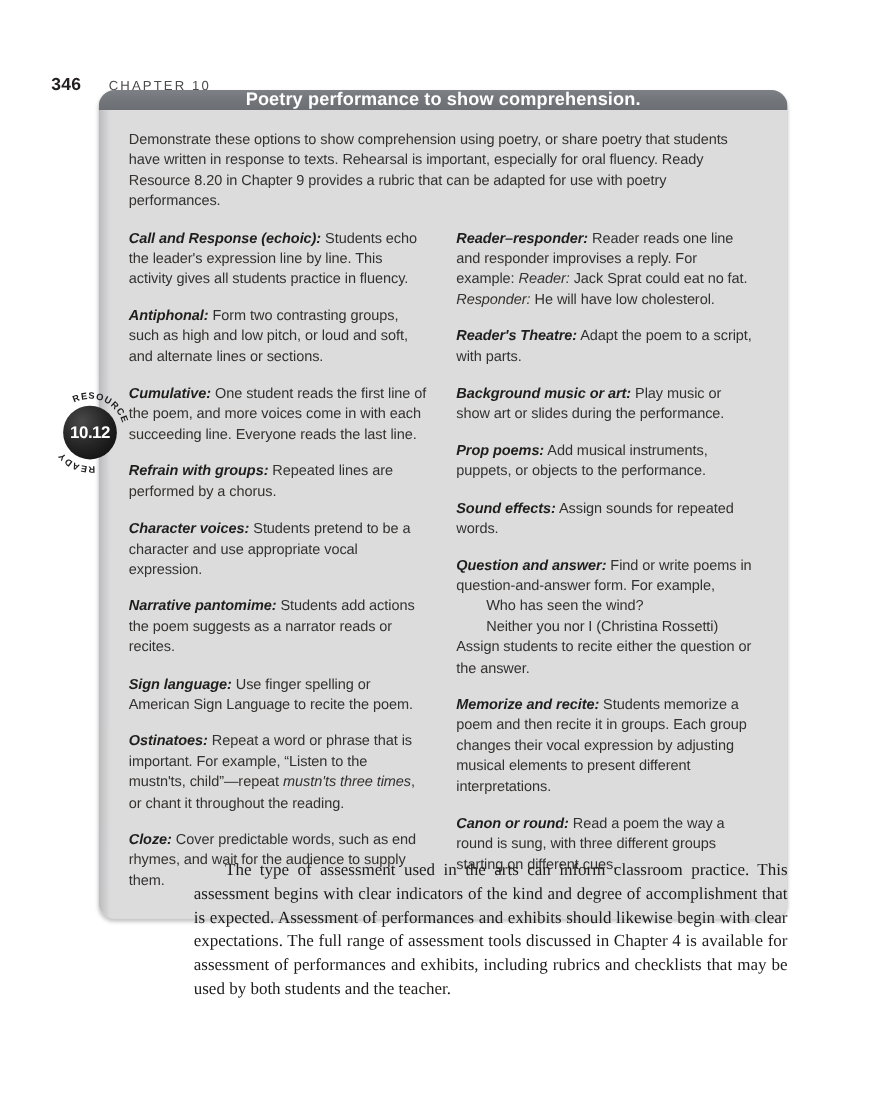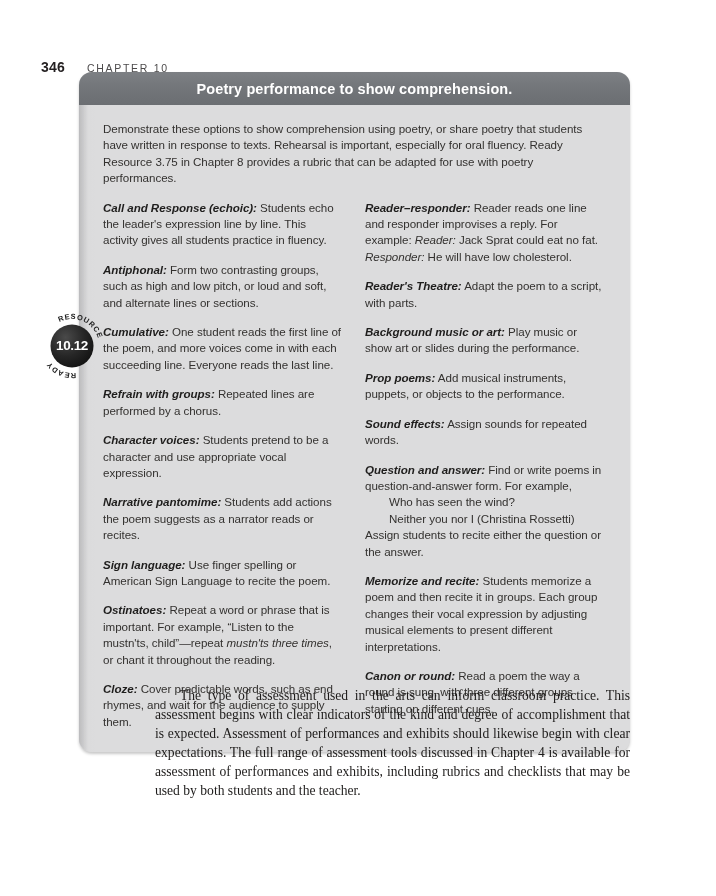--- a/index.html
+++ b/index.html
@@ -45,21 +45,21 @@
     position: absolute;
     left: 79px;
     top: 72px;
     width: 551px;
     border-radius: 13px;
     overflow: hidden;
     box-shadow: 0 2px 3px rgba(0,0,0,0.22);
     background: #dcdcdd;
   }
   .box-header {
-    height: 33px;
+    height: 16px;
     background: linear-gradient(to bottom, #7d8084 0%, #73767a 45%, #6b6e72 100%);
     display: flex;
     align-items: center;
     justify-content: center;
   }
   .box-header-title {
     color: #ffffff;
     font-size: 14.5px;
     font-weight: bold;
     letter-spacing: 0.1px;
@@ -139,21 +139,21 @@
 </div>
 
 <div class="resource-box">
 
   <div class="box-header">
     <span class="box-header-title">Poetry performance to show comprehension.</span>
   </div>
 
   <div class="box-body">
 
-    <p class="intro">Demonstrate these options to show comprehension using poetry, or share poetry that students have written in response to texts. Rehearsal is important, especially for oral fluency. Ready Resource 3.75 in Chapter 8 provides a rubric that can be adapted for use with poetry performances.</p>
+    <p class="intro">Demonstrate these options to show comprehension using poetry, or share poetry that students have written in response to texts. Rehearsal is important, especially for oral fluency. Ready Resource 8.20 in Chapter 9 provides a rubric that can be adapted for use with poetry performances.</p>
 
     <div class="columns">
 
       <div class="col">
 
         <p class="entry">
           <span class="term">Call and Response (echoic):</span><span> Students echo the leader's expression line by line. This activity gives all students practice in fluency.</span>
         </p>
 
         <p class="entry">

